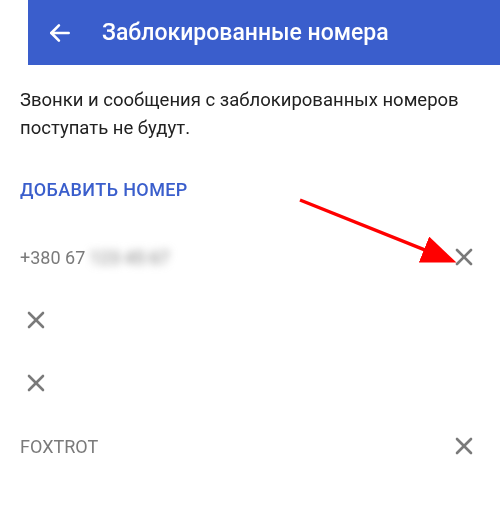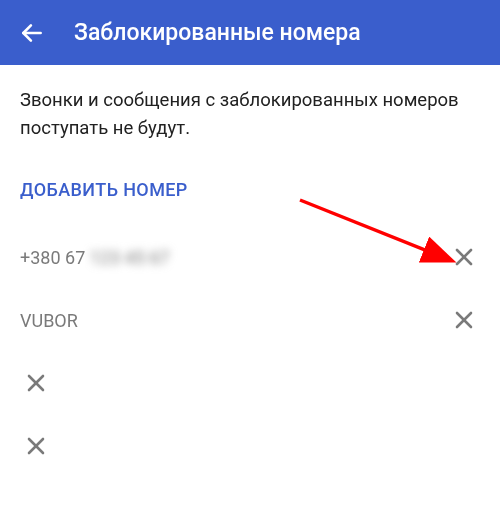--- a/index.html
+++ b/index.html
@@ -11,20 +11,21 @@
     overflow: hidden;
     position: relative;
   }
   .appbar {
     background: #3a5ecc;
     height: 65px;
     display: flex;
     align-items: center;
     padding: 0 18px;
     gap: 28px;
+    margin-left: 28px;
   }
   .back-btn {
     display: flex;
     align-items: center;
     justify-content: center;
     cursor: pointer;
     width: 28px;
     height: 28px;
   }
   .back-btn svg { display: block; }
@@ -107,39 +108,39 @@
     <div class="row-x">
       <svg width="24" height="24" viewBox="0 0 24 24" fill="none" stroke="#7a7a7a" stroke-width="2.6" stroke-linecap="round">
         <line x1="5" y1="5" x2="19" y2="19"></line>
         <line x1="19" y1="5" x2="5" y2="19"></line>
       </svg>
     </div>
   </div>
 
 
   <div class="row">
-    <span class="row-label">VUBOR</span>
     <div class="row-x">
       <svg width="24" height="24" viewBox="0 0 24 24" fill="none" stroke="#7a7a7a" stroke-width="2.6" stroke-linecap="round">
         <line x1="5" y1="5" x2="19" y2="19"></line>
         <line x1="19" y1="5" x2="5" y2="19"></line>
       </svg>
     </div>
   </div>
 
   <div class="row">
     <div class="row-x">
       <svg width="24" height="24" viewBox="0 0 24 24" fill="none" stroke="#7a7a7a" stroke-width="2.6" stroke-linecap="round">
         <line x1="5" y1="5" x2="19" y2="19"></line>
         <line x1="19" y1="5" x2="5" y2="19"></line>
       </svg>
     </div>
   </div>
 
   <div class="row">
+    <span class="row-label">FOXTROT</span>
     <div class="row-x">
       <svg width="24" height="24" viewBox="0 0 24 24" fill="none" stroke="#7a7a7a" stroke-width="2.6" stroke-linecap="round">
         <line x1="5" y1="5" x2="19" y2="19"></line>
         <line x1="19" y1="5" x2="5" y2="19"></line>
       </svg>
     </div>
   </div>
 
 </div>
 

